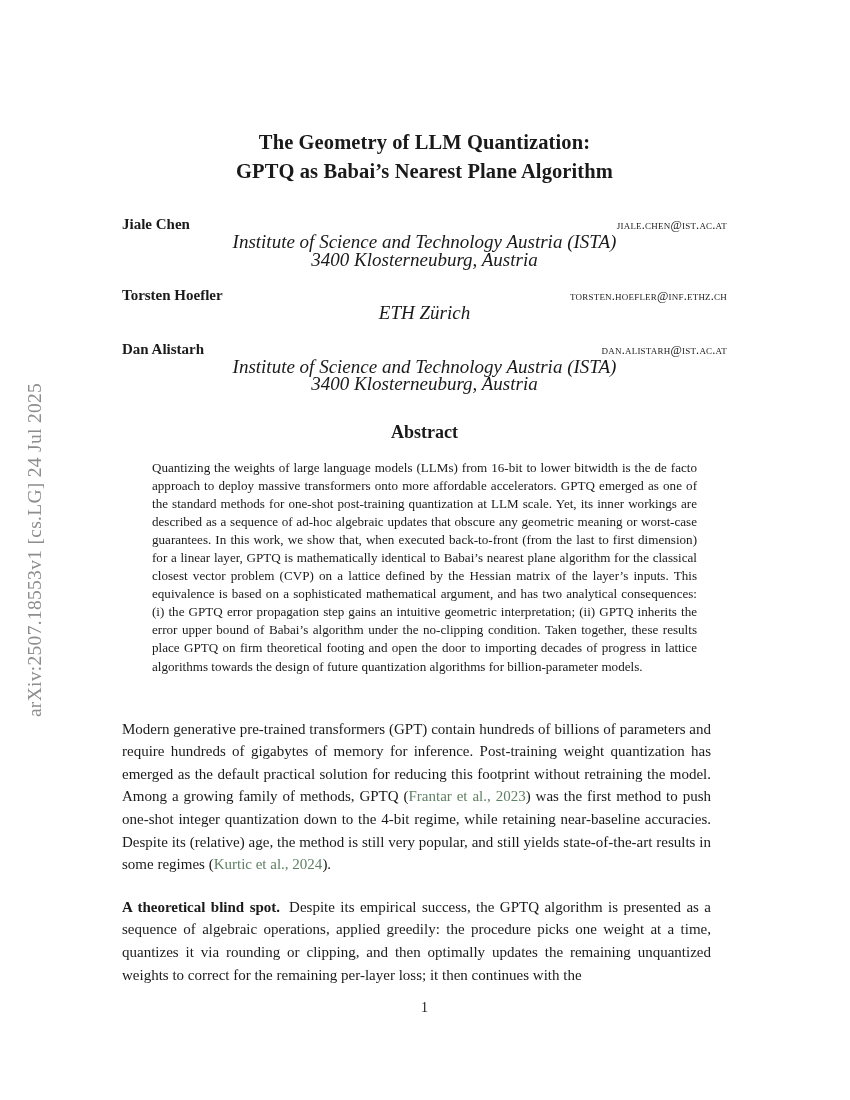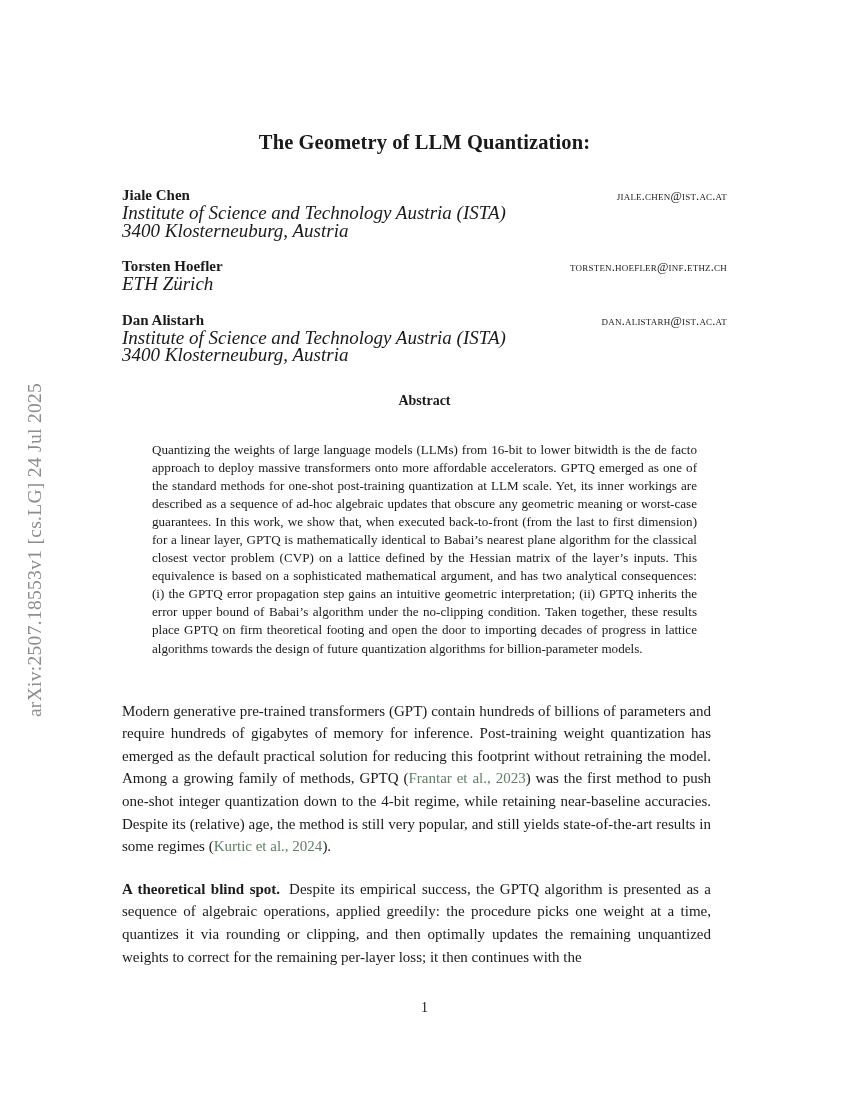--- a/index.html
+++ b/index.html
@@ -58,20 +58,21 @@
     letter-spacing: 0.1px;
   }
 
   
   #authors-block {
     margin-top: 30px;
   }
   .author-entry {
     margin-bottom: 19px;
     position: relative;
+    text-align: center;
   }
   .author-topline {
     display: flex;
     justify-content: space-between;
     align-items: baseline;
   }
   .author-name {
     font-size: 15px;
     font-weight: bold;
   }
@@ -86,23 +87,23 @@
     font-style: italic;
     line-height: 17.5px;
   }
 
   
   #abstract-block {
     margin-top: 29px;
   }
   #abstract-heading {
     text-align: center;
-    font-size: 14px;
-    font-weight: bold;
-    margin-bottom: 32px;
+    font-size: 18px;
+    font-weight: bold;
+    margin-bottom: 16px;
   }
   #abstract-text {
     margin: 3px 30px;
     font-size: 13.1px;
     line-height: 18.1px;
     text-align: justify;
     text-justify: inter-word;
     hyphens: none;
   }
 
@@ -151,20 +152,21 @@
 <body>
 
 <div id="arxiv-stamp">
   <span class="stamp-text">arXiv:2507.18553v1  [cs.LG]  24 Jul 2025</span>
 </div>
 
 <div id="page">
 
   <div id="title-block">
     <div class="title-line">The Geometry of LLM Quantization:</div>
+    <div class="title-line">GPTQ as Babai’s Nearest Plane Algorithm</div>
   </div>
 
   <div id="authors-block">
 
     <div class="author-entry">
       <div class="author-topline">
         <span class="author-name">Jiale Chen</span>
         <span class="author-email">Jiale.Chen@ist.ac.at</span>
       </div>
       <div class="author-affil">Institute of Science and Technology Austria (ISTA)</div>

